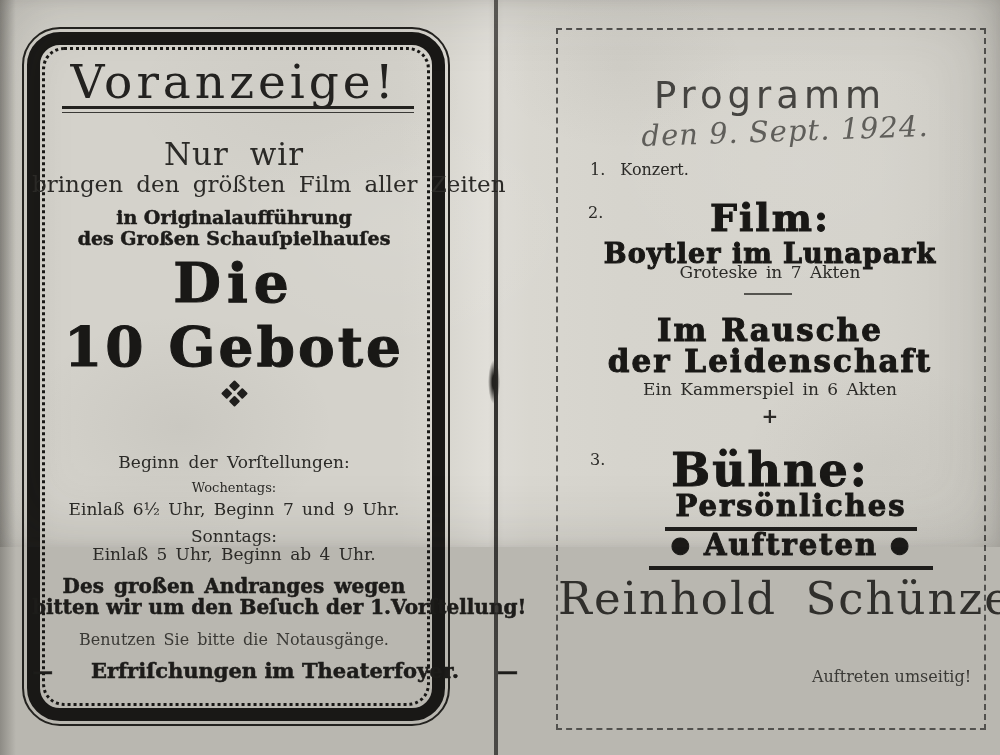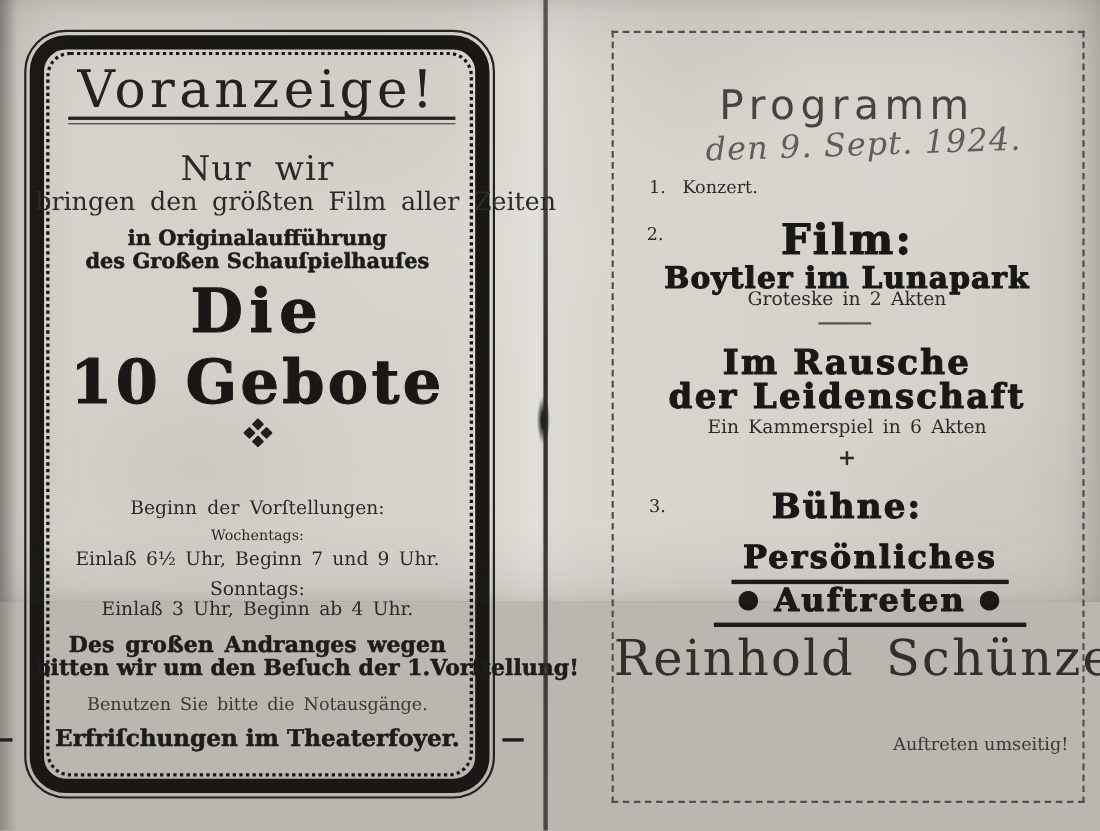--- a/index.html
+++ b/index.html
@@ -56,39 +56,39 @@
     grid-template-columns:1fr 1fr;grid-template-rows:1fr 1fr;gap:3px;}
   .orn div{background:#201f1d;border-radius:1px;}
   .t-schedh{top:452px;font-size:17px;word-spacing:4px;}
   .t-wdl{top:480px;font-size:13px;}
   .t-wdt{top:499px;font-size:17px;word-spacing:3px;}
   .t-snl{top:526px;font-size:17px;}
   .t-snt{top:544px;font-size:17px;word-spacing:3px;}
   .t-not1{top:574px;font-size:20px;word-spacing:3px;}
   .t-not2{top:595px;font-size:20px;}
   .t-exit{top:630px;font-size:16px;word-spacing:3px;color:#3a3935;}
-  .t-refr{top:658px;font-size:21px;display:flex;justify-content:center;gap:38px;align-items:center;}
+  .t-refr{top:658px;font-size:21px;display:flex;gap:38px;align-items:center;}
 
   .t-prog{top:74px;font-size:37px;letter-spacing:5px;
     font-family:"DejaVu Sans",sans-serif;font-weight:400;color:#454441;}
   .t-date{top:114px;left:620px;width:330px;font-size:29px;font-style:italic;
     color:#5f5e5a;transform:rotate(-2deg);letter-spacing:1px;position:absolute;text-align:center;}
   .t-i1{position:absolute;top:160px;left:590px;font-size:16px;}
   .t-i2{position:absolute;top:203px;left:588px;font-size:16px;}
   .t-i3{position:absolute;top:450px;left:590px;font-size:16px;}
   .num{margin-right:10px;}
   .t-filmh{top:195px;font-size:38px;letter-spacing:2px;}
   .t-f1{top:238px;font-size:27px;letter-spacing:1px;}
   .t-f1s{top:262px;font-size:17px;word-spacing:3px;}
   .t-rule2{position:absolute;left:744px;top:293px;width:48px;border-top:2px solid #55544f;}
   .t-f2a{top:312px;font-size:31px;letter-spacing:2px;}
   .t-f2b{top:343px;font-size:31px;letter-spacing:2px;text-align:center;}
   .t-f2s{top:379px;font-size:17px;word-spacing:3px;}
   .t-plus{top:404px;font-size:20px;font-weight:bold;}
-  .t-stgh{top:443px;font-size:31px;letter-spacing:2px;}
+  .t-stgh{top:443px;font-size:46px;letter-spacing:2px;}
   .t-st1{top:489px;font-size:29px;letter-spacing:2px;}
   .t-st2{top:528px;font-size:29px;letter-spacing:2px;}
   .ul{display:inline-block;border-bottom:4px solid #1d1c1a;padding:0 10px 4px;margin-left:42px;}
   .blt{font-size:22px;vertical-align:3px;margin:0 12px;}
   .t-perf{top:572px;font-size:45px;letter-spacing:2px;color:#302f2c;word-spacing:12px;}
   .t-foot{position:absolute;top:667px;left:812px;font-size:16px;color:#3a3935;}
 </style>
 </head>
 <body>
 
@@ -119,21 +119,21 @@
           <div></div>
           <div></div>
           <div></div>
       </div>
     </div>
 
     <div class="c t-schedh">Beginn der Vorſtellungen:</div>
     <div class="c t-wdl">Wochentags:</div>
     <div class="c t-wdt nowrap">Einlaß 6½ Uhr, Beginn 7 und 9 Uhr.</div>
     <div class="c t-snl">Sonntags:</div>
-    <div class="c t-snt nowrap">Einlaß 3 Uhr, Beginn ab 4 Uhr.</div>
+    <div class="c t-snt nowrap">Einlaß 5 Uhr, Beginn ab 4 Uhr.</div>
 
     <div class="c t-not1 heavy">Des großen Andranges wegen</div>
     <div class="c t-not2 heavy nowrap">bitten wir um den Beſuch der 1.Vorſtellung!</div>
 
     <div class="c t-exit">Benutzen Sie bitte die Notausgänge.</div>
 
     <div class="c t-refr">
       <span class="heavy">—</span>
       <span class="heavy nowrap">Erfriſchungen im Theaterfoyer.</span>
       <span class="heavy">—</span>
@@ -150,21 +150,21 @@
     <div class="t-date nowrap">den 9. Sept. 1924.</div>
 
     <div class="t-i1">
       <span class="num">1.</span>
       <span>Konzert.</span>
     </div>
 
     <div class="t-i2">2.</div>
     <div class="r t-filmh xheavy">Film:</div>
     <div class="r t-f1 xheavy nowrap">Boytler im Lunapark</div>
-    <div class="r t-f1s">Groteske in 2 Akten</div>
+    <div class="r t-f1s">Groteske in 7 Akten</div>
 
     <div class="t-rule2"></div>
 
     <div class="r t-f2a xheavy">Im Rausche</div>
     <div class="r t-f2b xheavy nowrap">der Leidenschaft</div>
     <div class="r t-f2s">Ein Kammerspiel in 6 Akten</div>
 
     <div class="r t-plus">+</div>
 
     <div class="t-i3">3.</div>

